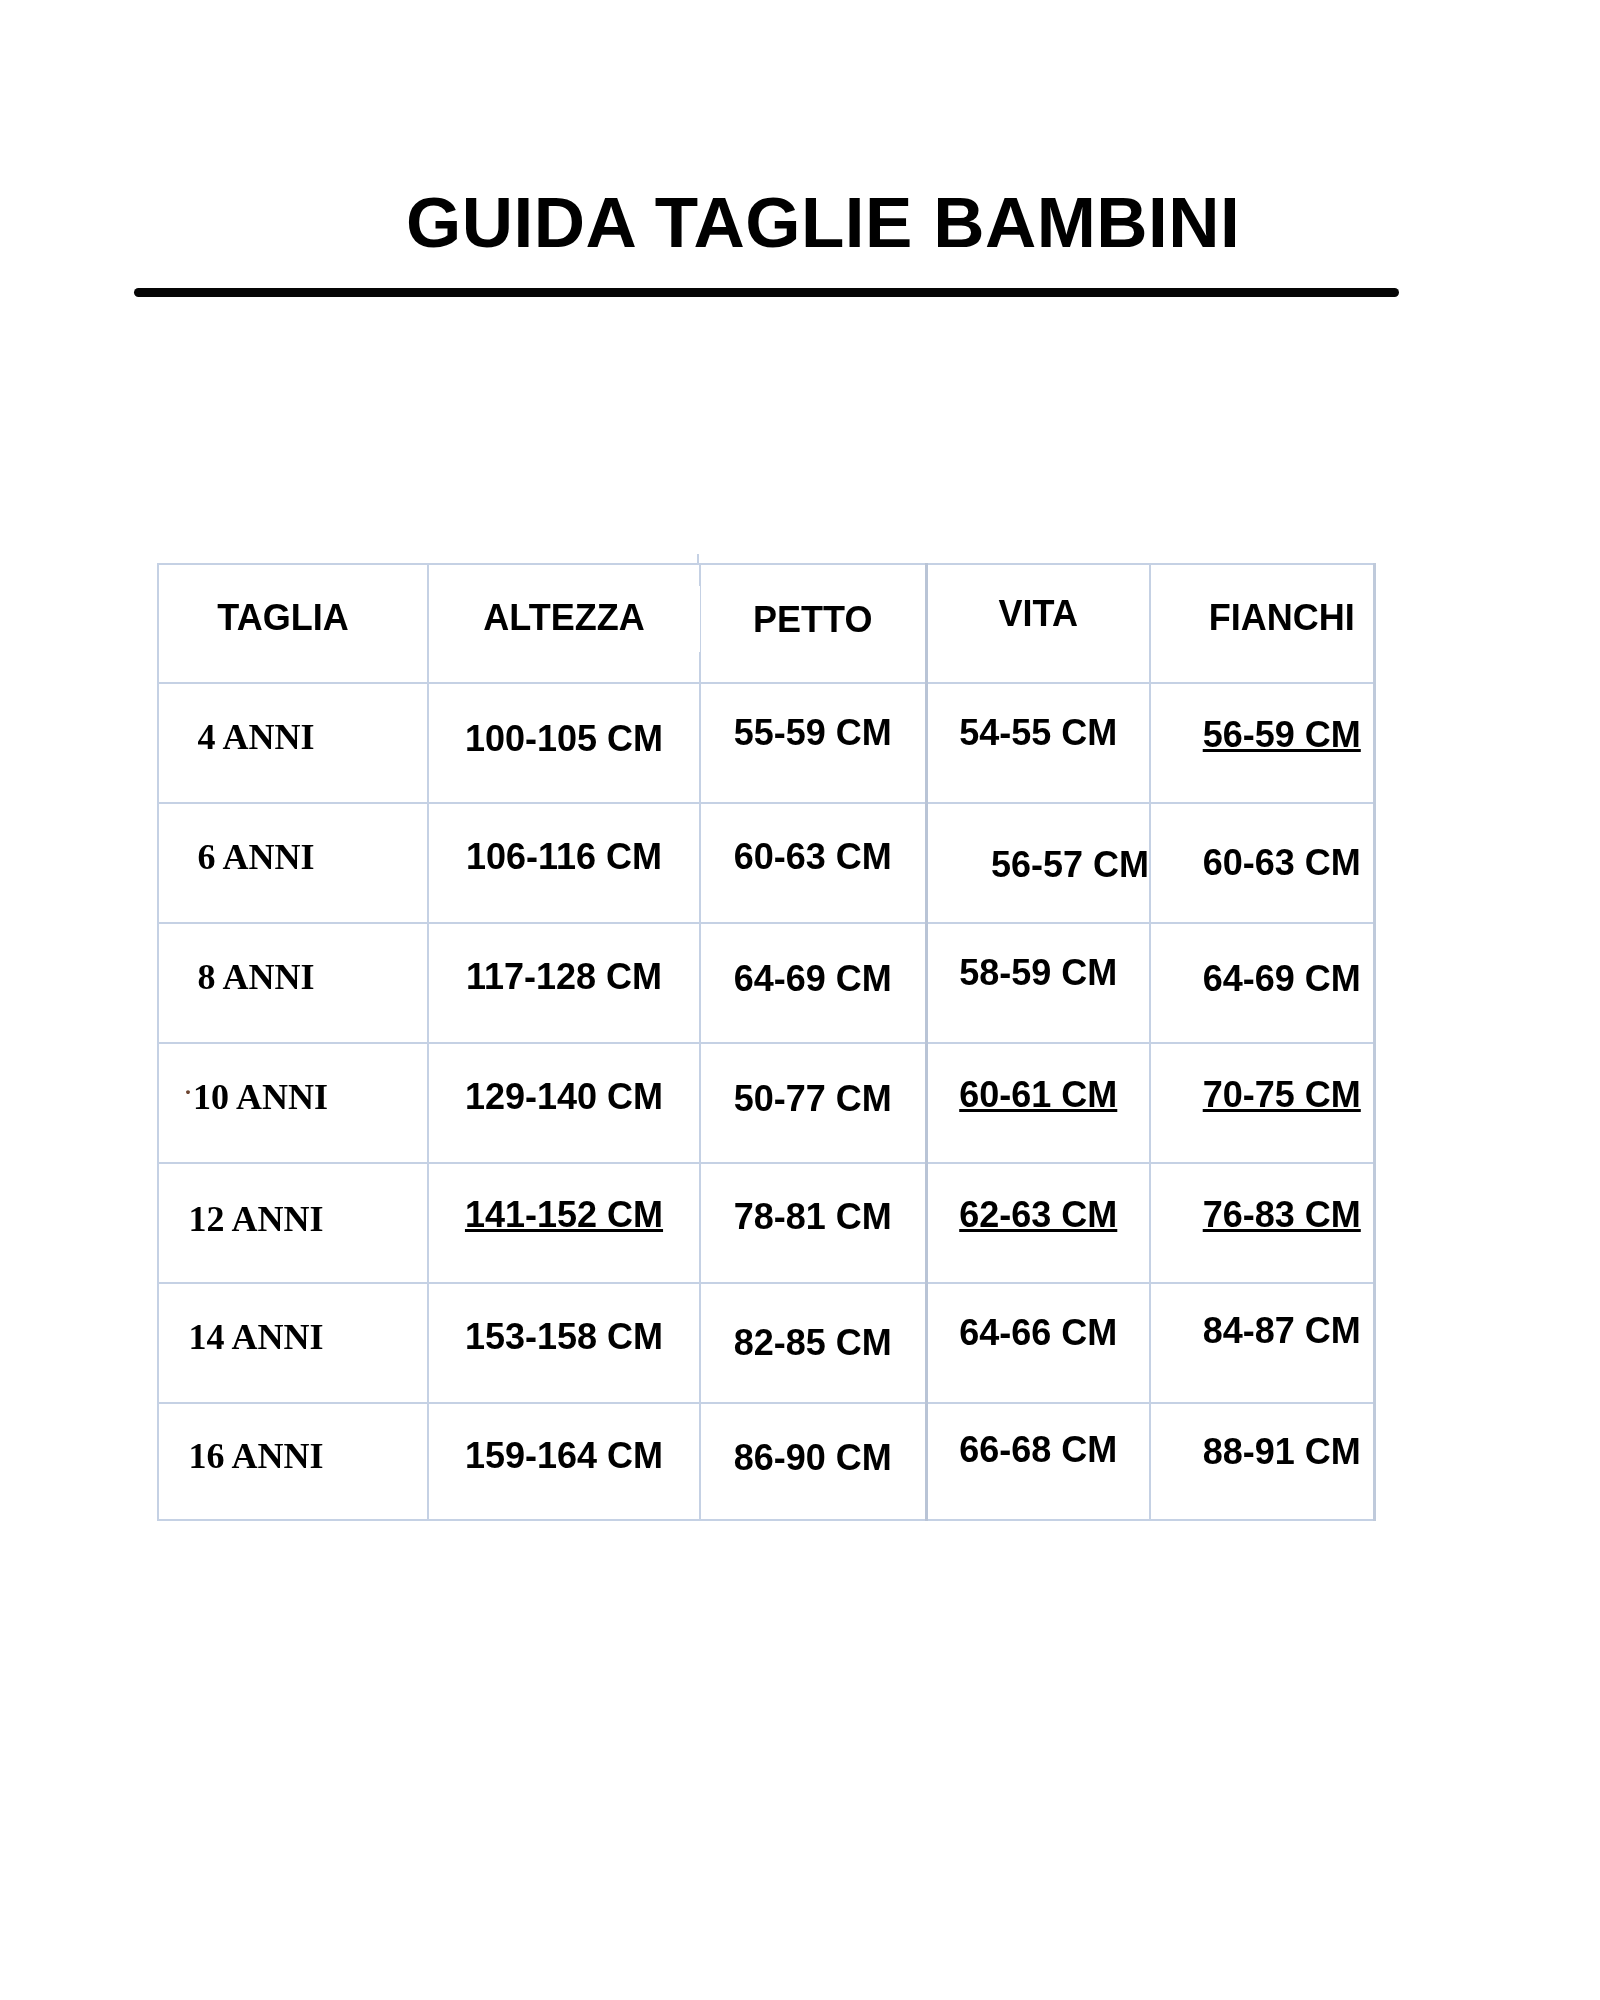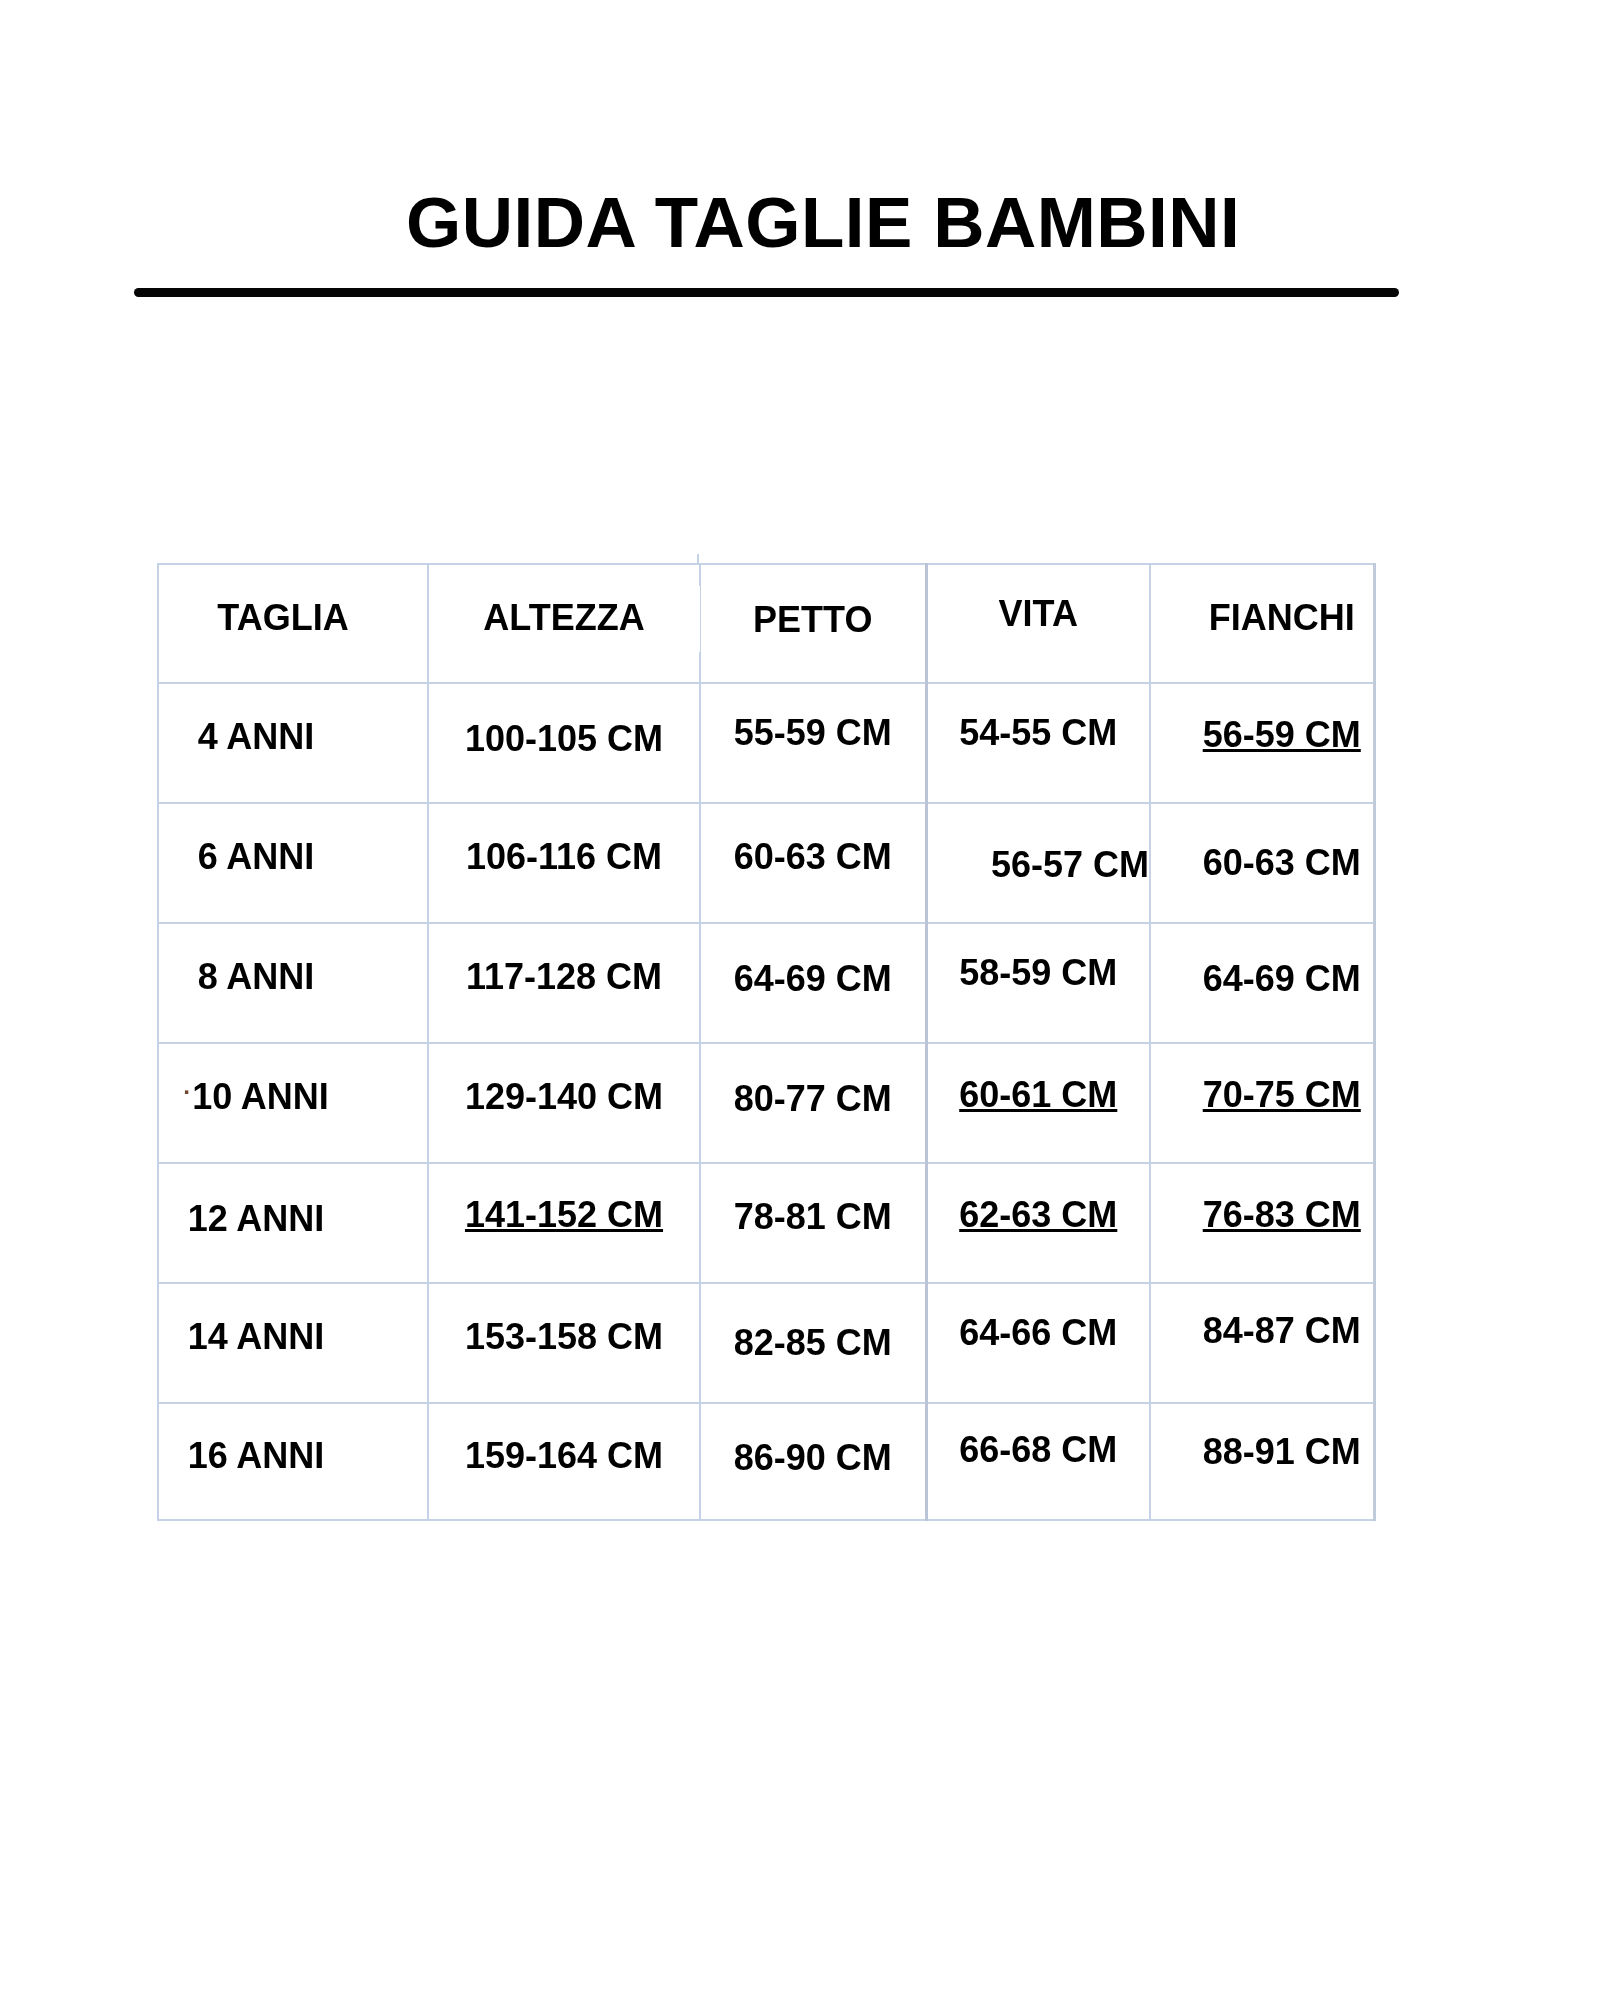--- a/index.html
+++ b/index.html
@@ -58,21 +58,21 @@
   .size-table tbody tr { height: 120px; }
   .size-table tbody tr:last-child { height: 117px; }
   .cv {
     font-weight: bold;
     font-size: 36px;
     color: #000000;
     padding-bottom: 12px;   
     white-space: nowrap;
   }
   
-  tbody .rowlabel .cv { padding-right: 74px; }
+  tbody .rowlabel .cv { padding-right: 74px; font-family: Liberation Serif, serif; }
   thead .rowlabel .cv { padding-right: 20px; }
   
   .up2 { transform: translateY(-2px); text-decoration: underline; }
   .up4 { transform: translateY(-4px); }
   .up6 { transform: translateY(-6px); }
   .dn2 { transform: translateY(2px); }
   .dn6 { transform: translateY(6px); }
   .dn8 { transform: translateY(8px); text-align: right; }
   
   .petto-tick {
@@ -184,21 +184,21 @@
           </td>
       </tr>
       <tr>
         <td class="rowlabel">
             <div class="cv"><span class="speck">·</span><span>10 ANNI</span></div>
           </td>
         <td>
             <div class="cv">129-140 CM</div>
           </td>
         <td>
-            <div class="cv dn2">80-77 CM</div>
+            <div class="cv dn2">50-77 CM</div>
           </td>
         <td>
             <div class="cv up2">60-61 CM</div>
           </td>
         <td>
             <div class="cv up2">70-75 CM</div>
           </td>
       </tr>
       <tr>
         <td class="rowlabel">

